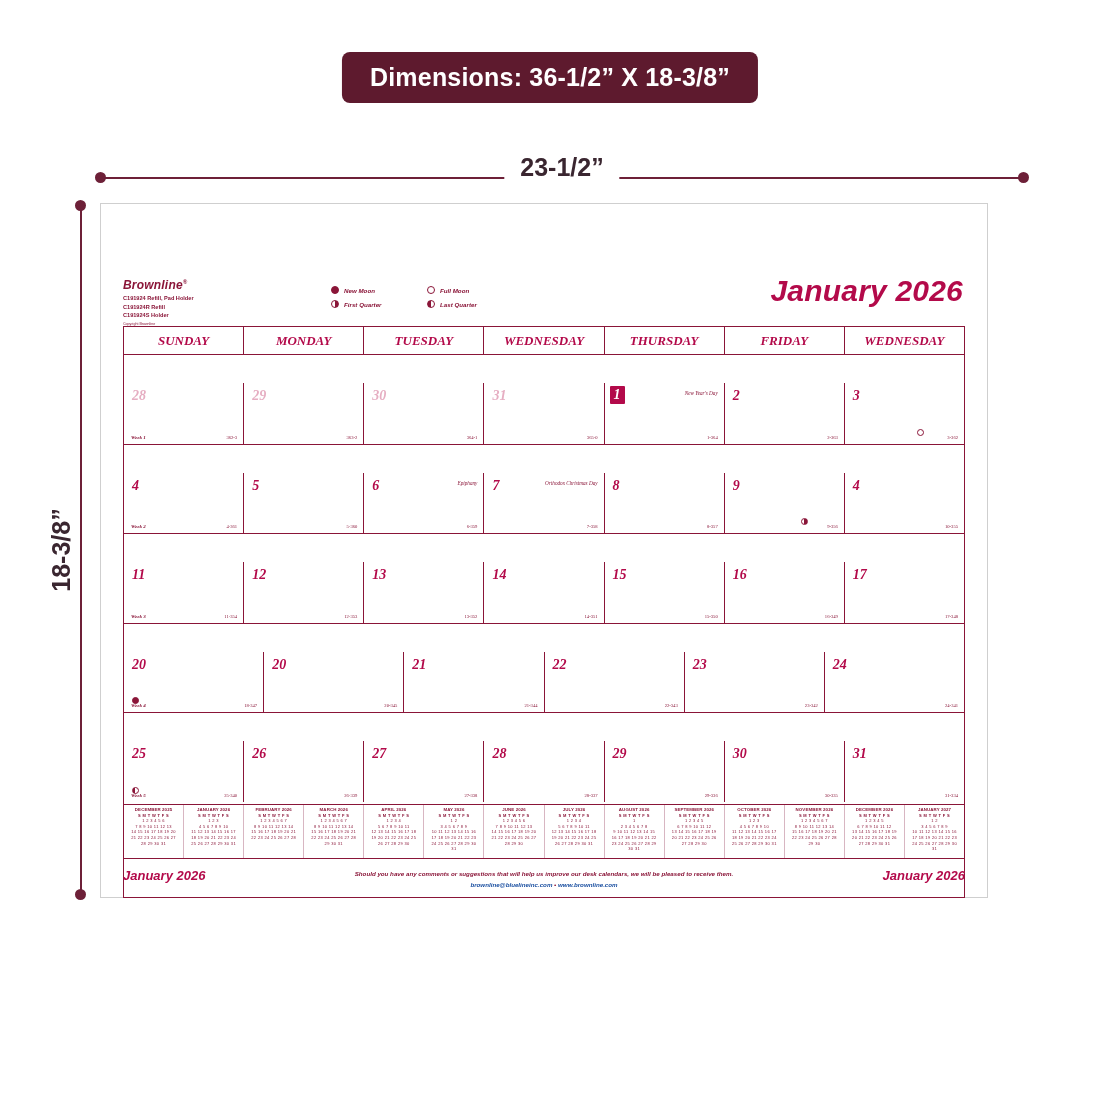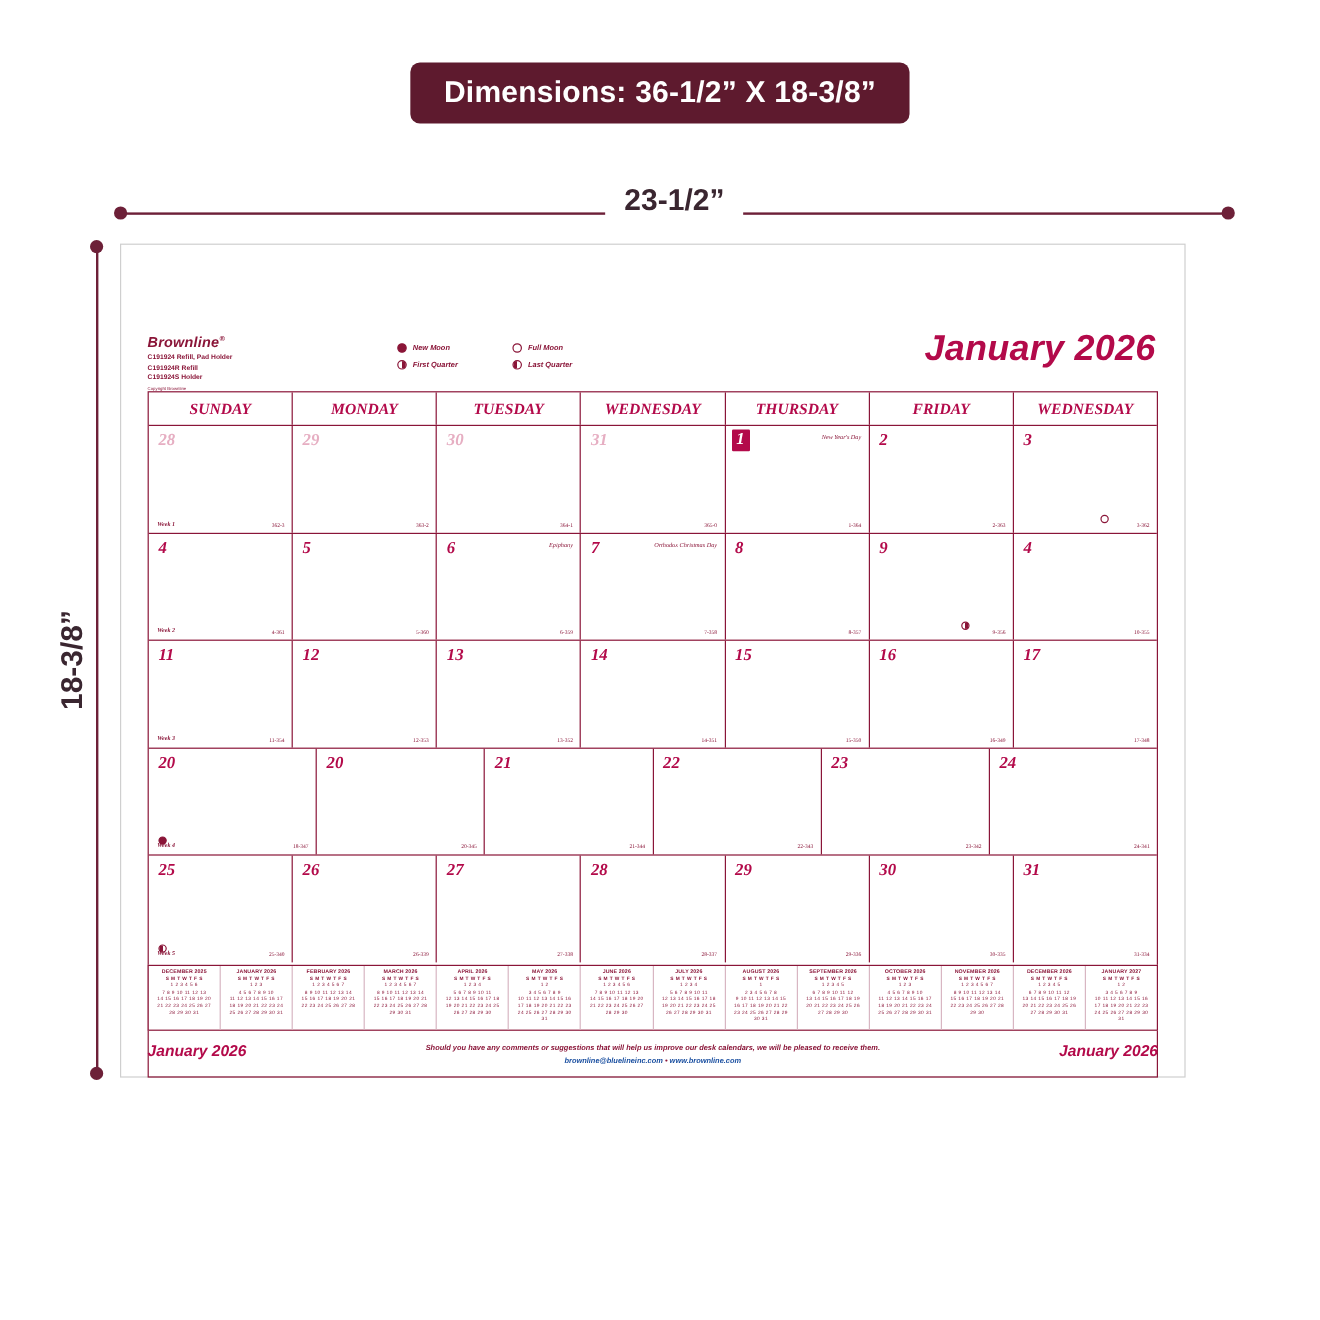--- a/index.html
+++ b/index.html
@@ -83,20 +83,21 @@
     font-size:13px;font-weight:bold;font-style:italic;color:#b30a4a;
     border-right:1px solid #8a1538;box-sizing:border-box;
   }
   .dow:last-child{border-right:none;}
 
   .week{display:flex;height:88.6px;border-bottom:1px solid #8a1538;}
   .week:last-child{border-bottom:none;}
   .day{
     flex:1;position:relative;border-right:1px solid #8a1538;box-sizing:border-box;
     overflow:hidden;
+    margin-top:28px;
   }
   .day:last-child{border-right:none;}
   .dnum{
     position:absolute;left:8px;top:5px;font-size:14px;font-weight:bold;font-style:italic;color:#b30a4a;
   }
   .dnum.muted{color:#e6aec2;}
   .dnum.boxed{
     background:#b30a4a;color:#ffffff;padding:1px 4px 1px 4px;left:5px;top:3px;border-radius:1px;
   }
   .evt{

